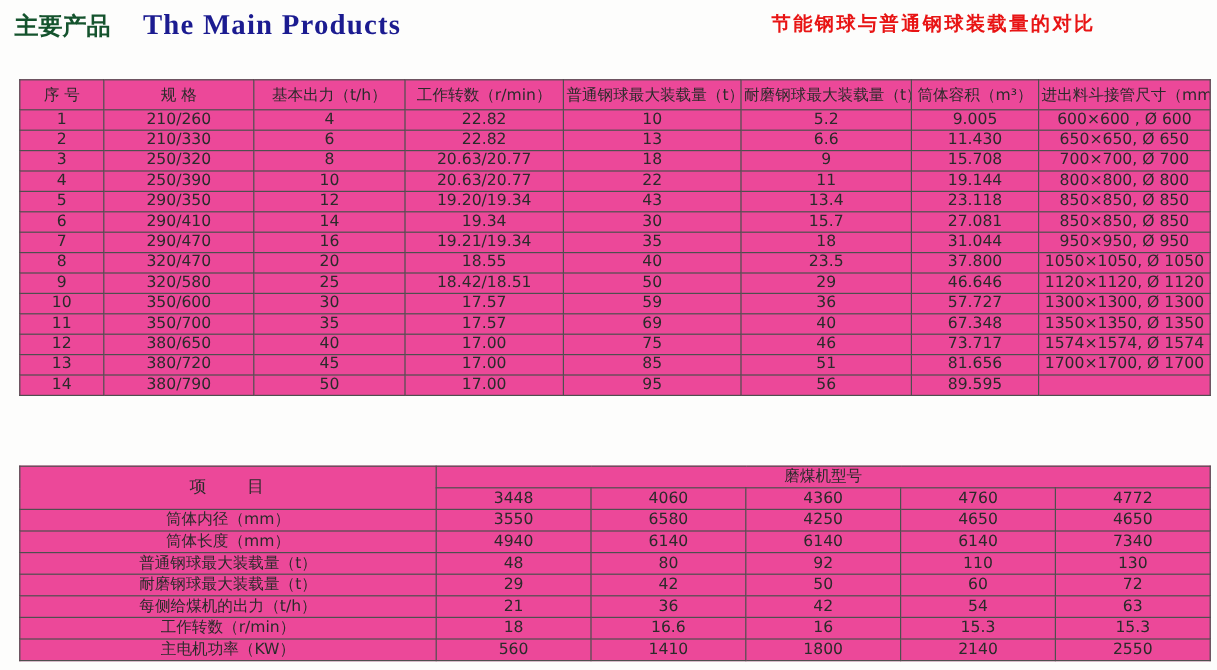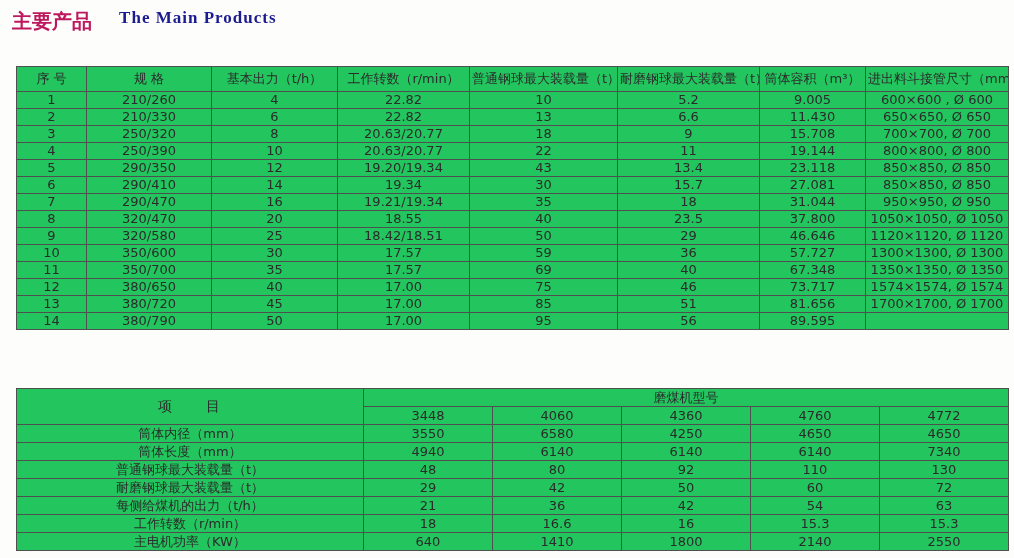--- a/index.html
+++ b/index.html
@@ -7,45 +7,45 @@
     width:1014px; height:558px;
     background:#fdfdfc;
     font-family:"DejaVu Sans","Liberation Sans",sans-serif;
     color:#2b2b2b;
     overflow:hidden;
   }
   .page { position:relative; width:1014px; height:558px; }
 
   .titlebar { position:absolute; top:8px; left:12px; right:0; height:28px; }
   .title-zh {
-    font-size:20px; font-weight:bold; color:#be185d;
+    font-size:20px; font-weight:bold; color:#14532d;
     display:inline-block; vertical-align:top;
   }
   .title-en {
     font-family:"Liberation Serif","DejaVu Serif",serif;
-    font-size:17px; font-weight:bold; color:#1b1b90;
+    font-size:24px; font-weight:bold; color:#1b1b90;
     display:inline-block; margin-left:22px; letter-spacing:1px;
     vertical-align:top;
     text-align:right;
   }
   .red-heading {
     position:absolute; left:618px; top:2px; width:296px;
     font-size:16px; font-weight:bold; color:#e81414;
     text-align:center; letter-spacing:2px;
   }
 
   .caption { margin:0; font-size:14px; color:#2b2b2b; }
   .caption1 { position:absolute; left:13px; top:45px; }
   .caption2 { position:absolute; left:13px; top:366px; }
 
   table {
     border-collapse:collapse;
     table-layout:fixed;
     font-size:13px;
-    background:#22c55e;
+    background:#ec4899;
   }
   td, th {
     border:1px solid #4f4f4f;
     text-align:center;
     vertical-align:middle;
     padding:0 2px;
     font-weight:normal;
     white-space:nowrap;
     overflow:hidden;
   }
@@ -59,20 +59,21 @@
   #table2 .item-head { font-size:14px; letter-spacing:2px; }
 </style>
 </head>
 <body>
 
 <div class="page">
 
   <div class="titlebar">
     <span class="title-zh">主要产品</span>
     <span class="title-en">The Main Products</span>
+    <div class="red-heading">节能钢球与普通钢球装载量的对比</div>
   </div>
 
 
   <table id="table1">
     <colgroup>
       <col style="width:70px">
         <col style="width:125px">
         <col style="width:126px">
         <col style="width:132px">
       <col style="width:148px">
@@ -303,21 +304,21 @@
         <tr>
           <td>工作转数（r/min）</td>
           <td>18</td>
           <td>16.6</td>
           <td>16</td>
           <td>15.3</td>
           <td>15.3</td>
         </tr>
         <tr>
           <td>主电机功率（KW）</td>
-          <td>640</td>
+          <td>560</td>
           <td>1410</td>
           <td>1800</td>
           <td>2140</td>
           <td>2550</td>
         </tr>
       </tbody>
   </table>
 
 </div>
 

